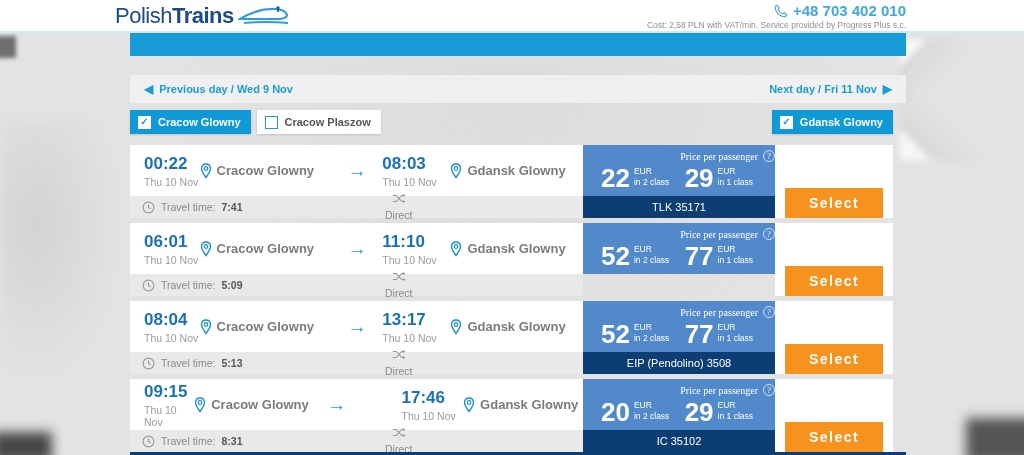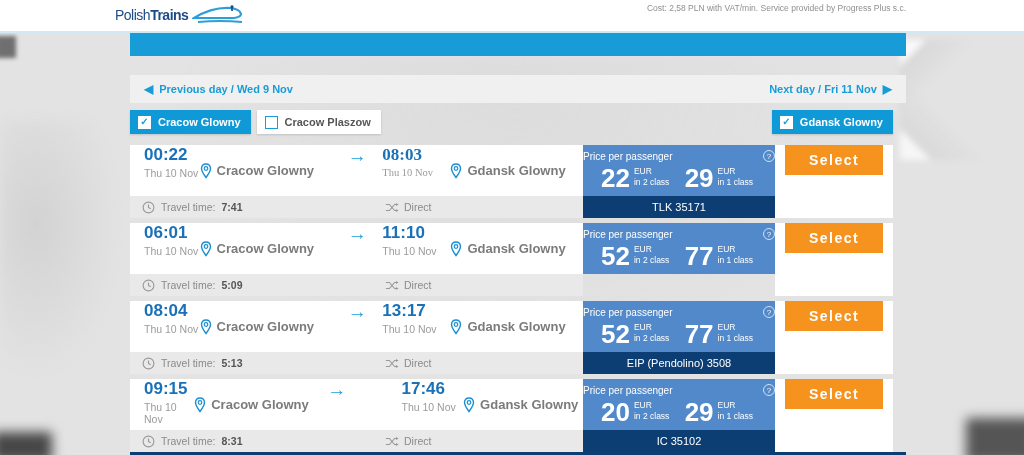--- a/index.html
+++ b/index.html
@@ -22,21 +22,21 @@
                   filter:blur(3px); }
   .bg-ceiling   { left:120px; top:56px; width:790px; height:350px;
                   background:radial-gradient(ellipse at 50% 10%, #dcdcdc 0%, rgba(227,227,227,0) 60%); }
 
   
   .header {
     position:absolute; left:0; top:0; width:1024px; height:33px;
     background:#ffffff; border-bottom:2px solid #cfe9f5; z-index:5;
   }
   .logo { position:absolute; left:115px; top:3px; display:flex; align-items:center; cursor:pointer; }
-  .logo-text { font-size:14px; color:#1c4b86; letter-spacing:-0.5px; }
+  .logo-text { font-size:22px; color:#1c4b86; letter-spacing:-0.5px; }
   .logo-text b { font-weight:bold; }
   .logo-train { margin-left:4px; margin-top:2px; }
   .header-right { position:absolute; right:118px; top:2px; text-align:right; }
   .phone-line { display:flex; align-items:center; justify-content:flex-end; gap:5px;
                 color:#41a7dc; font-size:15px; font-weight:bold; }
   .cost-note { font-size:8.5px; color:#8f8f8f; margin-top:1px; }
 
   
   .col { position:absolute; left:130px; width:776px; z-index:3; }
   .searchbar-stub { top:33px; height:23px; background:#189cd8; }
@@ -56,48 +56,48 @@
                font-size:10px; color:#189cd8; line-height:1; }
   .chip.checked { background:#0f9ad7; color:#fff; }
   .chip.checked .box { border-color:#fff; }
   .chip.checked .box::after { content:"✓"; }
   .chip-right { margin-right:13px; }
 
   
   .results { position:absolute; left:130px; top:145px; width:763px; z-index:3; }
   .row { position:relative; width:763px; height:73px; margin-bottom:5px; background:transparent; }
   .row-main { position:absolute; left:0; top:0; width:453px; height:51px; background:#fff;
-              display:flex; }
+              display:flex; align-items:center; }
   .time-block { width:76px; padding-left:14px; }
   .time { font-size:17px; font-weight:bold; color:#1a71b8; }
   .date { font-size:10.5px; color:#9b9b9b; margin-top:2px; }
   .station { width:148px; display:flex; align-items:center; gap:5px;
              font-size:13px; font-weight:bold; color:#7b7b7b; }
   .arrow { width:56px; text-align:center; color:#189cd8; font-size:19px; font-weight:bold; }
   .row-foot { position:absolute; left:0; top:51px; width:453px; height:22px; background:#e9e9e9;
               display:flex; align-items:center; font-size:10.5px; color:#8a8a8a; }
   .tt-wrap { display:flex; align-items:center; gap:6px; padding-left:12px;justify-content:space-between; }
   .tt-wrap b { color:#555; }
-  .direct-wrap { position:absolute; left:255px; display:flex; align-items:center; gap:5px; }
+  .direct-wrap { position:absolute; left:255px; display:flex; align-items:center; gap:5px;flex-direction:column; }
 
   .price-block { position:absolute; left:453px; top:0; width:192px; height:51px;
                  background:#5289ca; color:#fff; }
   .ppp { text-align:center; font-size:10px; margin-top:5px;
-         display:flex; align-items:center; justify-content:space-between; gap:5px; }
+         display:flex; align-items:center; justify-content:flex-end; gap:5px;font-family:Liberation Serif, serif; }
   .help { width:12px; height:12px; border:1px solid #cfe0f2; border-radius:50%;
           font-size:8px; display:inline-flex; align-items:center; justify-content:center; cursor:pointer; }
   .prices { display:flex; justify-content:space-between; padding:2px 22px 0 18px; }
   .price { display:flex; align-items:flex-start; gap:4px; }
   .price .num { font-size:26px; font-weight:bold; line-height:1.1; }
   .price .sub { font-size:8.5px; line-height:1.25; padding-top:2px; }
   .train-bar { position:absolute; left:453px; top:51px; width:192px; height:22px;
                background:#0d3e73; color:#fff; font-size:11px;
                display:flex; align-items:center; justify-content:center; }
   .select-area { position:absolute; left:645px; top:0; width:118px; height:73px; background:#fff;
-                 display:flex; align-items:flex-start; justify-content:center; }
+                 display:flex; align-items:flex-end; justify-content:center; }
   .select-btn { width:98px; height:30px; background:#f6921e; color:#fff; border:none;
                 font-family:"Liberation Sans", sans-serif;
                 font-size:14px; font-weight:bold; letter-spacing:1.5px; cursor:pointer; }
 
   .footer-strip { position:absolute; left:130px; top:452px; width:776px; height:3px;
                   background:#0d3e73; z-index:4; }
 
   svg { display:block; }
 </style>
 </head>
@@ -116,20 +116,28 @@
     <span class="logo-train">
       <svg width="52" height="22" viewBox="0 0 52 22">
         <path d="M2 13 Q20 2 38 3 Q48 4 49 9 Q49 12 42 13 Z" fill="none" stroke="#2d9fd8" stroke-width="2.2"></path>
         <path d="M6 17 Q28 15 50 17" fill="none" stroke="#2d9fd8" stroke-width="2"></path>
         <circle cx="40" cy="1.8" r="1.6" fill="#1c4b86"></circle>
         <rect x="39.2" y="3" width="1.6" height="3" fill="#1c4b86"></rect>
       </svg>
     </span>
   </div>
   <div class="header-right">
+    <div class="phone-line">
+      <span>
+        <svg width="14" height="14" viewBox="0 0 16 16">
+          <path d="M3.5 1.5 L6 4 L4.8 6.2 Q6.5 9.5 9.8 11.2 L12 10 L14.5 12.5 Q13.5 15 11 14.5 Q5.5 13.5 2.5 8 Q1 5 1.5 3 Q2 1.5 3.5 1.5 Z" fill="none" stroke="#41a7dc" stroke-width="1.3"></path>
+        </svg>
+      </span>
+      <span>+48 703 402 010</span>
+    </div>
     <div class="cost-note">Cost: 2,58 PLN with VAT/min. Service provided by Progress Plus s.c.</div>
   </div>
 </div>
 
 <div class="col searchbar-stub" style="position:absolute;"></div>
 
 <div class="col daynav" style="position:absolute;">
   <a>
     <span class="tri">◀</span>
     <span>Previous day / Wed 9 Nov</span>
@@ -166,21 +174,21 @@
       <div class="station">
         <span>
           <svg width="12" height="16" viewBox="0 0 12 16">
             <path d="M6 1 Q10.5 1 10.5 5.5 Q10.5 8.5 6 14.5 Q1.5 8.5 1.5 5.5 Q1.5 1 6 1 Z" fill="none" stroke="#1a8fd0" stroke-width="1.4"></path>
             <circle cx="6" cy="5.5" r="1.8" fill="none" stroke="#1a8fd0" stroke-width="1.2"></circle>
           </svg>
         </span>
         <span>Cracow Glowny</span>
       </div>
       <div class="arrow">→</div>
-      <div class="time-block" style="padding-left:0;font-family:Liberation Serif, serif;">
+      <div class="time-block" style="padding-left:0;">
         <div class="time">08:03</div>
         <div class="date">Thu 10 Nov</div>
       </div>
       <div class="station">
         <span>
           <svg width="12" height="16" viewBox="0 0 12 16">
             <path d="M6 1 Q10.5 1 10.5 5.5 Q10.5 8.5 6 14.5 Q1.5 8.5 1.5 5.5 Q1.5 1 6 1 Z" fill="none" stroke="#1a8fd0" stroke-width="1.4"></path>
             <circle cx="6" cy="5.5" r="1.8" fill="none" stroke="#1a8fd0" stroke-width="1.2"></circle>
           </svg>
         </span>

